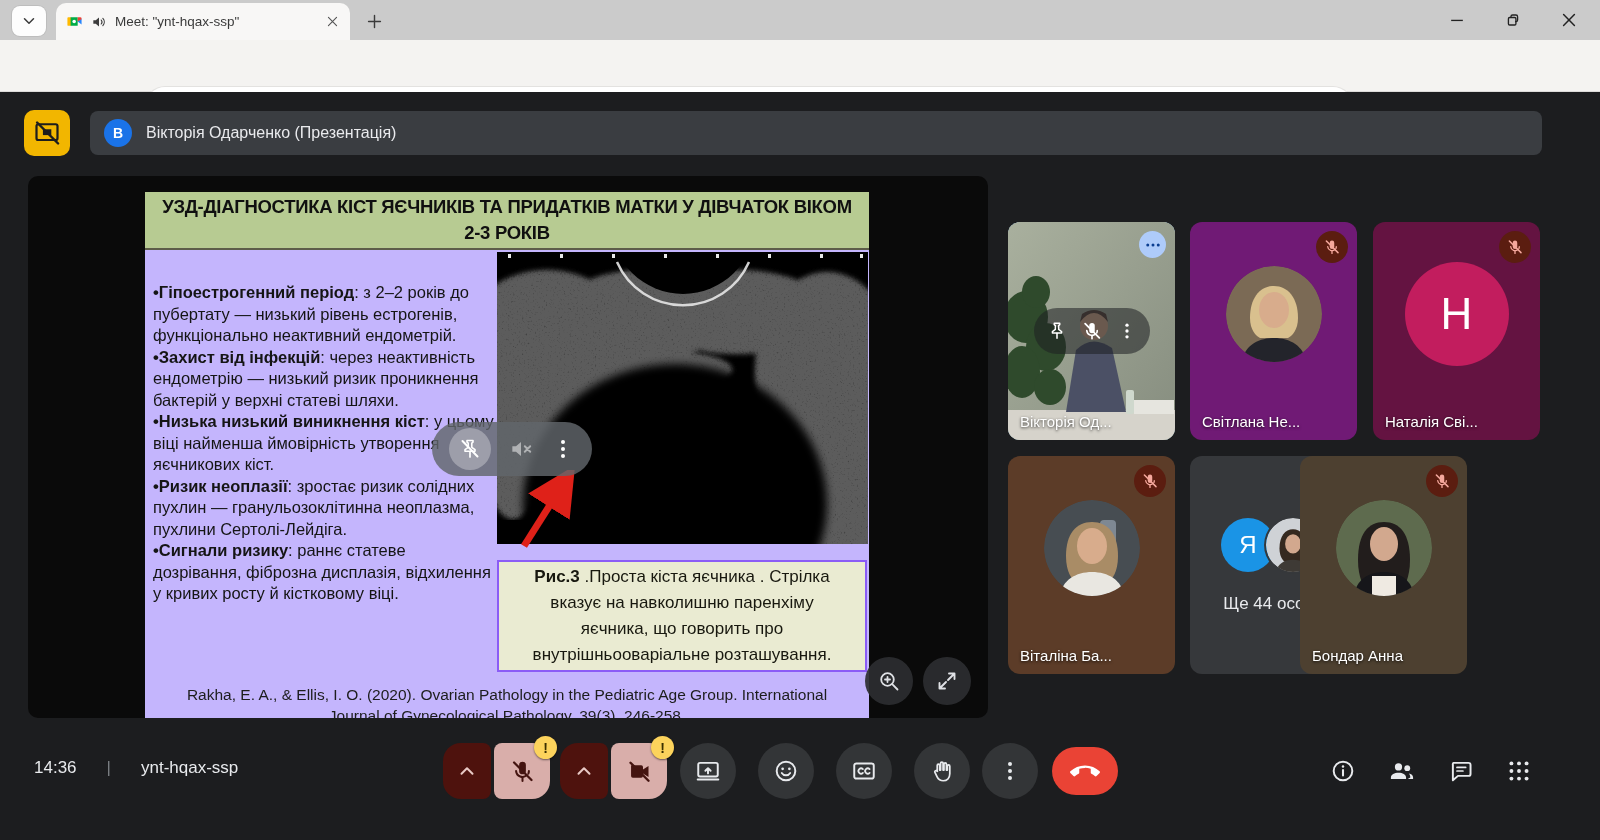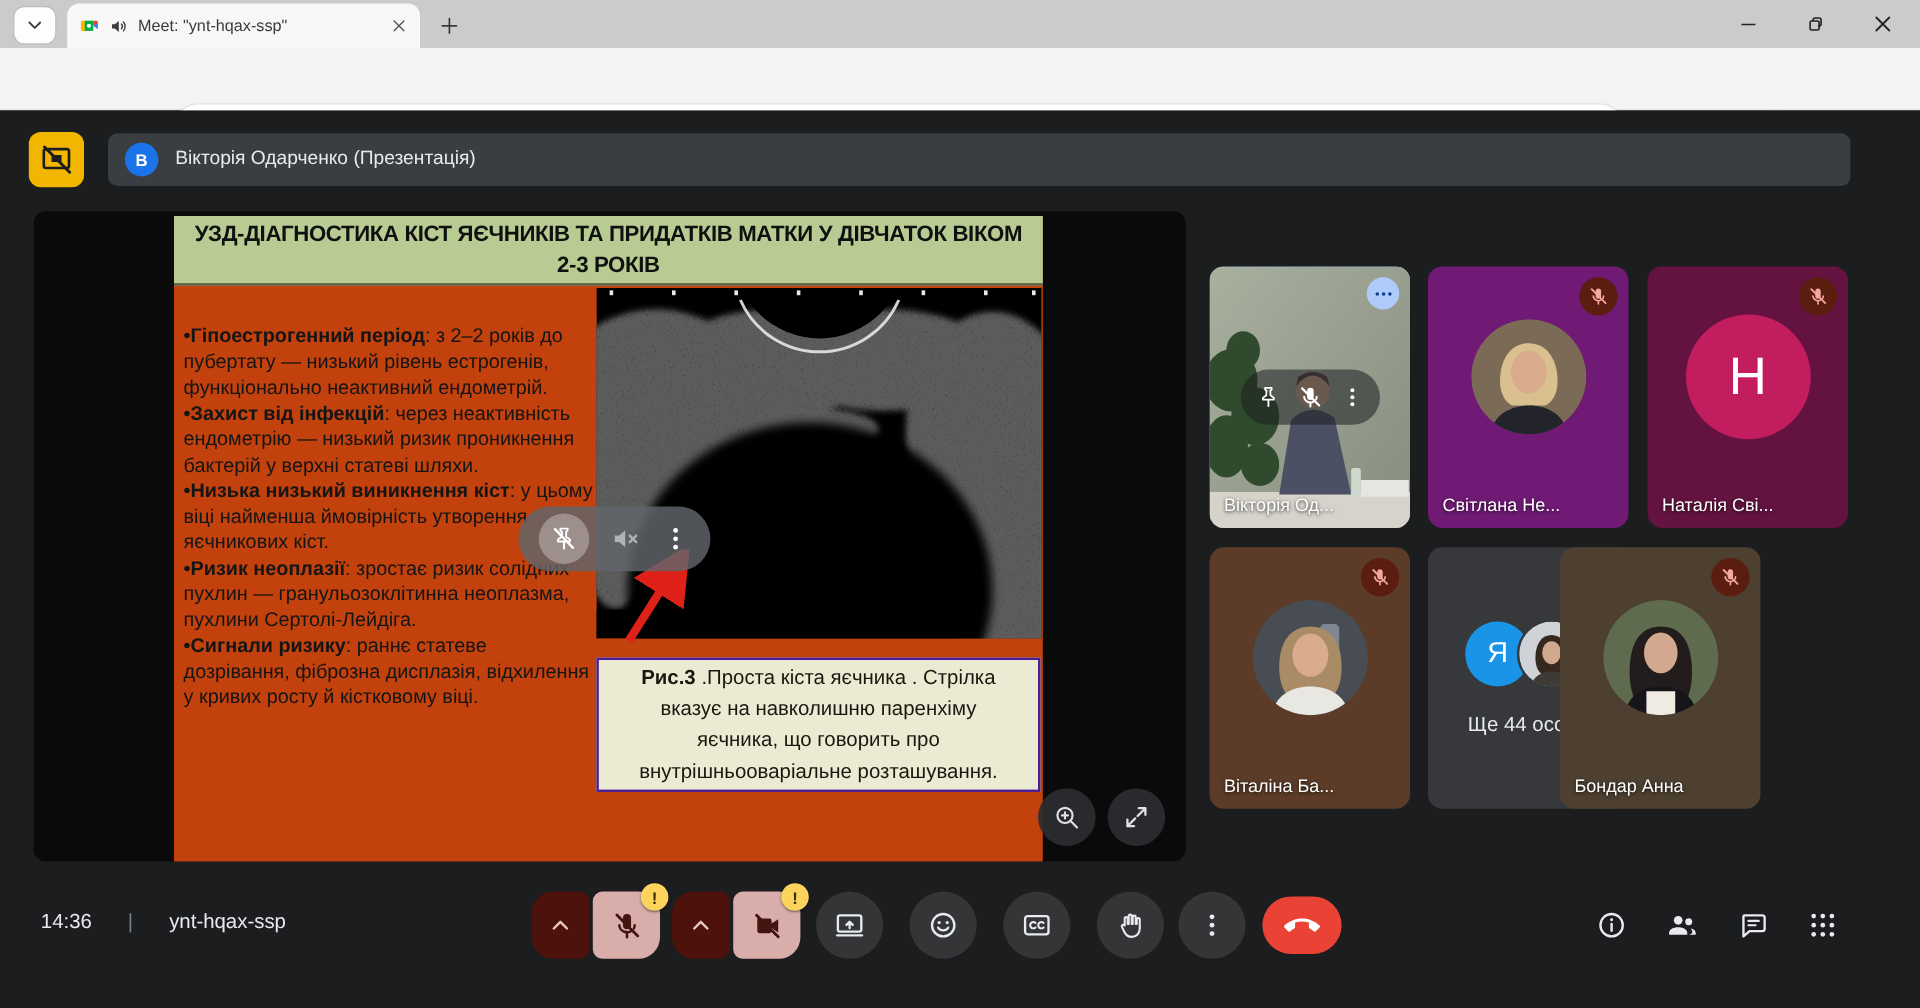--- a/index.html
+++ b/index.html
@@ -25,26 +25,26 @@
 
 
 #meet{position:absolute;left:0;top:92px;width:1600px;height:748px;background:#1c1d1f}
 #banner-icon{position:absolute;left:24px;top:18px;width:46px;height:46px;border-radius:10px;background:#f2b600;color:#1d1d1d;display:flex;align-items:center;justify-content:center}
 #banner{position:absolute;left:90px;top:19px;width:1452px;height:44px;background:#3a3d41;border-radius:8px;display:flex;align-items:center;padding:0 14px;gap:14px}
 #banner .bav{width:28px;height:28px;border-radius:50%;background:#1a73e8;color:#fff;font-size:14px;font-weight:700;display:flex;align-items:center;justify-content:center}
 #banner .btxt{color:#e9eaed;font-size:16px;font-weight:500}
 
 
 #stage{position:absolute;left:28px;top:84px;width:960px;height:542px;background:#0a0a0a;border-radius:10px;overflow:hidden}
-#slide{position:absolute;left:117px;top:4px;width:724px;height:542px;background:#c2410c}
+#slide{position:absolute;left:117px;top:16px;width:724px;height:542px;background:#c4b5fd}
 #slide-title{position:absolute;left:0;top:0;width:724px;height:58px;background:#b7cb92;border-bottom:2px solid #5d5d49;color:#101010;font-weight:700;font-size:18.5px;line-height:1.4;text-align:center;display:flex;align-items:center;justify-content:center;padding:0 14px;letter-spacing:-.3px}
 #slide-text{position:absolute;left:8px;top:90px;width:345px;color:#151515;font-size:16.5px;line-height:21.5px}
 #slide-text b{font-weight:700}
 #us-wrap{position:absolute;left:352px;top:60px;width:371px;height:292px}
-#caption{position:absolute;left:352px;top:368px;width:370px;height:112px;background:#eaebd2;border:2px solid #4c1d95;color:#18180f;font-size:17px;line-height:26px;font-weight:500;text-align:center;display:flex;align-items:flex-start;justify-content:center;padding:2px 16px}
+#caption{position:absolute;left:352px;top:368px;width:370px;height:112px;background:#eaebd2;border:2px solid #8b5cf6;color:#18180f;font-size:17px;line-height:26px;font-weight:500;text-align:center;display:flex;align-items:flex-start;justify-content:center;padding:2px 16px}
 #citation{position:absolute;left:16px;top:492px;width:692px;text-align:center;color:#1d1d1d;font-size:15.5px;line-height:21px}
 #arrow-svg{position:absolute;left:365px;top:278px;width:76px;height:86px}
 #stage-pill{position:absolute;left:404px;top:246px;width:160px;height:54px;border-radius:27px;background:rgba(98,102,107,.82);display:flex;align-items:center;justify-content:space-around;padding:0 8px}
 #stage-pill .hover-circle{width:42px;height:42px;border-radius:50%;background:rgba(255,255,255,.30);display:flex;align-items:center;justify-content:center;color:#fff}
 .stage-btn{position:absolute;top:481px;width:48px;height:48px;border-radius:50%;background:rgba(44,46,49,.92);color:#dfe1e5;display:flex;align-items:center;justify-content:center}
 
 
 .tile{position:absolute;width:167px;height:218px;border-radius:12px;overflow:hidden}
 .tname{position:absolute;left:12px;bottom:10px;color:#fff;font-size:15px;font-weight:500;text-shadow:0 1px 3px rgba(0,0,0,.8);white-space:nowrap}
 .mic-badge{position:absolute;right:9px;top:9px;width:32px;height:32px;border-radius:50%;background:#5b1d10;color:#f5a89d;display:flex;align-items:center;justify-content:center;z-index:3}
@@ -395,20 +395,21 @@
               <marker id="ah" markerWidth="7" markerHeight="7" refX="3.5" refY="3.5" orient="auto">
                 <path d="M0 0L7 3.5L0 7z" fill="#df2119"></path>
               </marker>
             </defs>
           <line x1="14" y1="76" x2="52" y2="16" stroke="#df2119" stroke-width="7" marker-end="url(#ah)"></line>
         </svg>
 
         <div id="caption">
           <span><b>Рис.3</b><span> .Проста кіста яєчника . Стрілка вказує на навколишню паренхіму яєчника, що говорить про внутрішньооваріальне розташування.</span></span>
         </div>
+        <div id="citation">Rakha, E. A., &amp; Ellis, I. O. (2020). Ovarian Pathology in the Pediatric Age Group. International Journal of Gynecological Pathology, 39(3), 246-258.</div>
       </div>
 
       <div id="stage-pill">
         <div class="hover-circle">
             <svg class="ic" width="24" height="24">
               <use href="#i-unpin"></use>
             </svg>
           </div>
         <svg class="ic" width="26" height="26" style="color:#fff;opacity:.5">
             <use href="#i-vol-off"></use>

